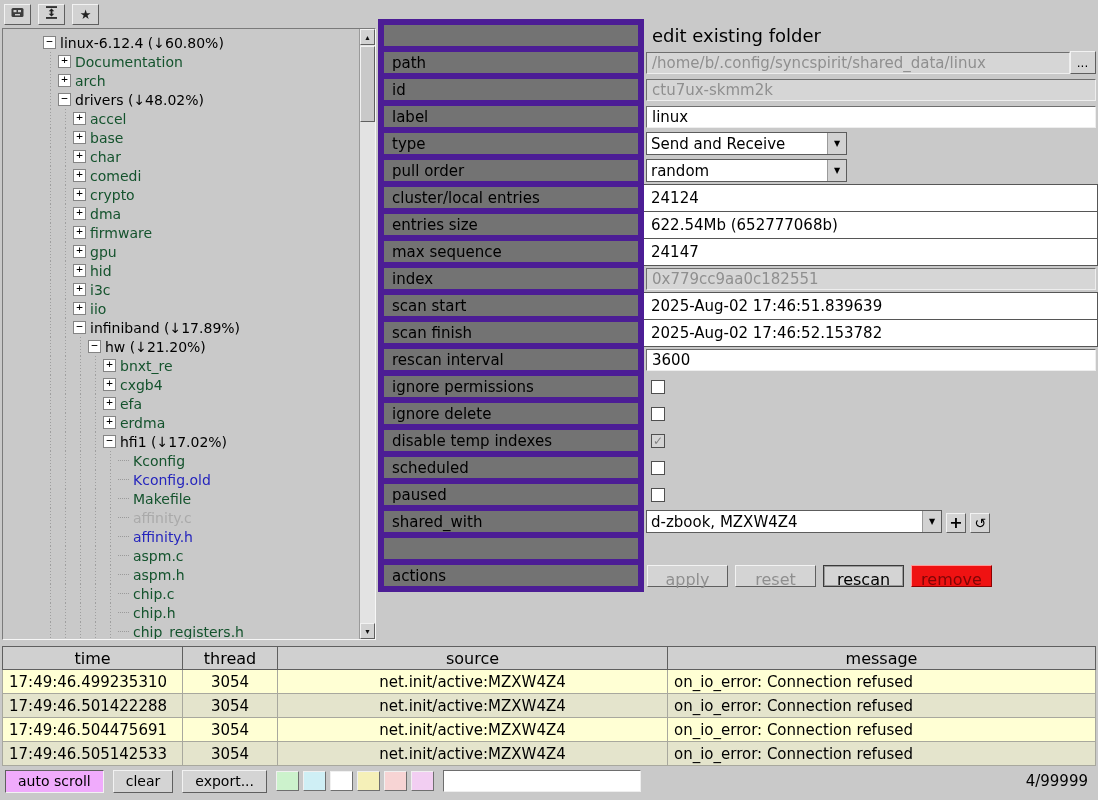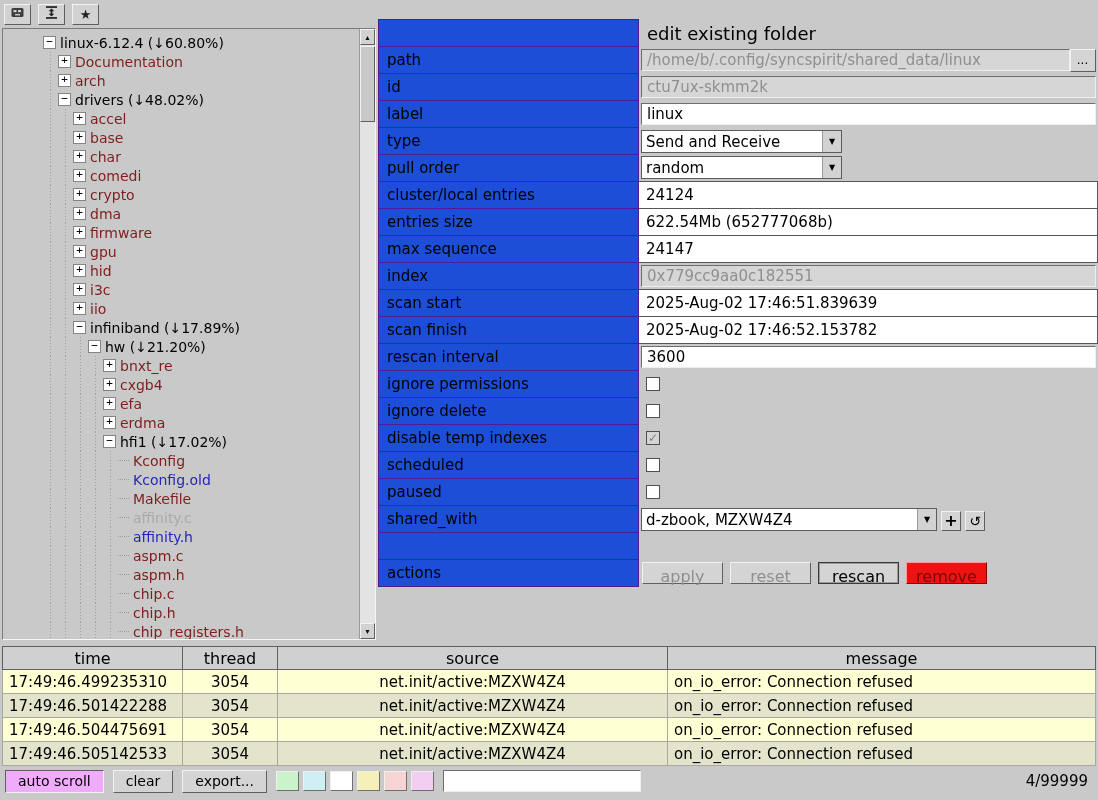--- a/index.html
+++ b/index.html
@@ -25,36 +25,36 @@
   #tree-content { position:absolute; top:2px; left:0; right:17px; bottom:0; overflow:hidden; padding-top:2px; }
   .tree-item { height:19px; display:flex; align-items:center; padding-left:40px; font-size:14px; white-space:nowrap; }
   .sp { width:15px; flex:none; align-self:stretch;
     background-image:repeating-linear-gradient(to bottom, #9f9f9f 0 1px, transparent 1px 3px);
     background-size:1px 100%; background-position:7px 0; background-repeat:no-repeat; }
   .expander { width:13px; height:13px; flex:none; background:#fff; border:1px solid #848484;
     font-size:11px; line-height:10px; text-align:center; color:#000; margin-right:4px;
     font-family:"DejaVu Sans Mono", monospace; }
   .leaf-stub { width:11px; height:0; flex:none; border-top:1px dotted #9a9a9a; margin-right:4px; }
   .tlabel { padding-right:4px; }
-  .c-black { color:#000000; } .c-green { color:#7f1d1d;text-align:right; }
+  .c-black { color:#000000; } .c-green { color:#14532d;text-align:right; }
   .c-blue { color:#2525bd; } .c-gray { color:#aaaaaa; }
 
   
   .vscroll { position:absolute; top:0; right:0; bottom:0; width:16px; background:#e3e3e3; border-left:1px solid #9a9a9a; }
   .vs-btn { position:absolute; left:0; width:15px; height:16px; background:#d2d2d2; border:1px solid;
     border-color:#f2f2f2 #5f5f5f #5f5f5f #f2f2f2; font-size:7px; text-align:center; padding:0; color:#111; }
   .vs-up { top:0; } .vs-down { bottom:0; }
   .vs-thumb { position:absolute; left:0; top:17px; width:15px; height:76px; background:#c9c9c9;
     border:1px solid; border-color:#f2f2f2 #5f5f5f #5f5f5f #f2f2f2; }
 
   
   .form-table { border-collapse:collapse; width:100%; table-layout:fixed; }
   .form-table tr { height:27px; }
   .form-table td { vertical-align:middle; }
-  td.lbl { background:#1d4ed8; border:1px solid #4c1d95; padding:0 0 0 8px; font-size:15px; }
+  td.lbl { background:#737373; border:6px solid #4c1d95; padding:0 0 0 8px; font-size:15px; }
   td.val { padding:1px 2px; }
   td.val-white { background:#fff; border:1px solid #565656; padding:0 0 0 7px; font-size:15px; }
   td.hdr-cell { padding-left:8px; font-size:18px; }
   .val-flex { display:flex; align-items:center; gap:0; }
   .field { height:22px; background:#fff; border:1px solid; border-color:#6e6e6e #eeeeee #eeeeee #6e6e6e;
     display:flex; align-items:center; padding:0 5px; font-size:15px; overflow:hidden; white-space:nowrap; }
   .field.disabled { background:#d6d6d6; color:#8f8f8f; }
   .grow { flex:1; }
   .btn { background:#d4d4d4; border:1px solid; border-color:#f2f2f2 #5f5f5f #5f5f5f #f2f2f2;
     font-family:"DejaVu Sans", sans-serif; cursor:default; }

